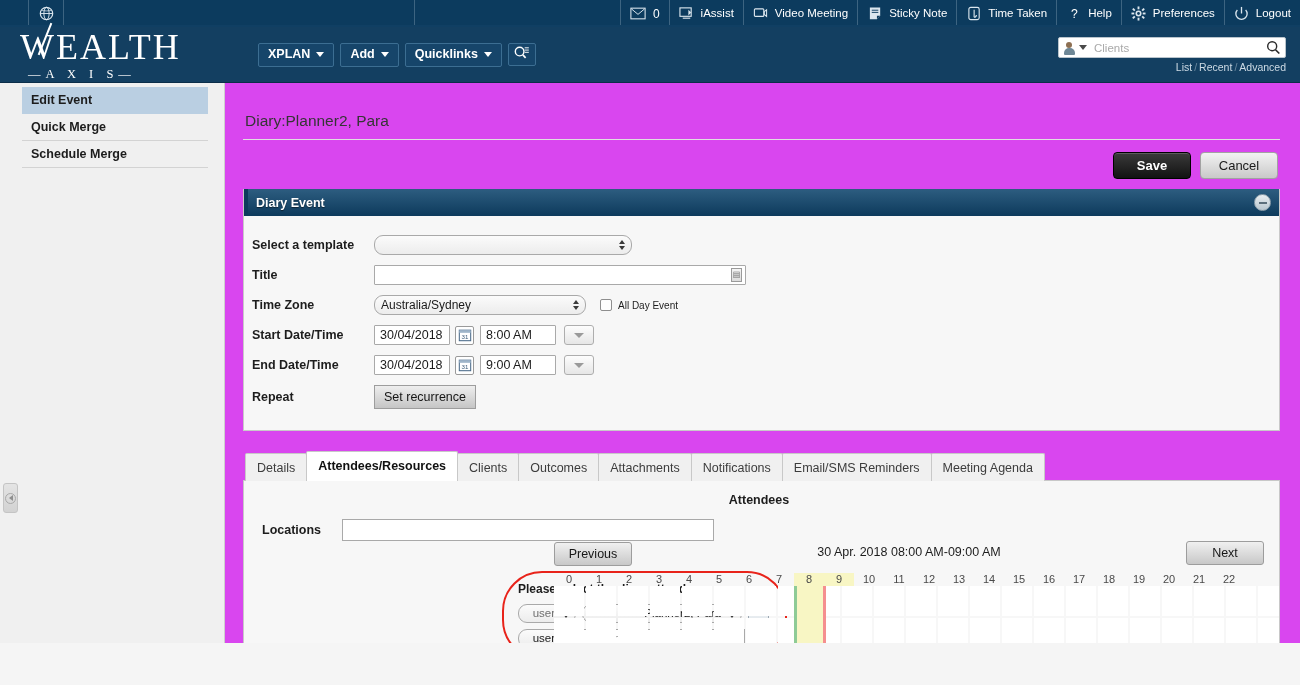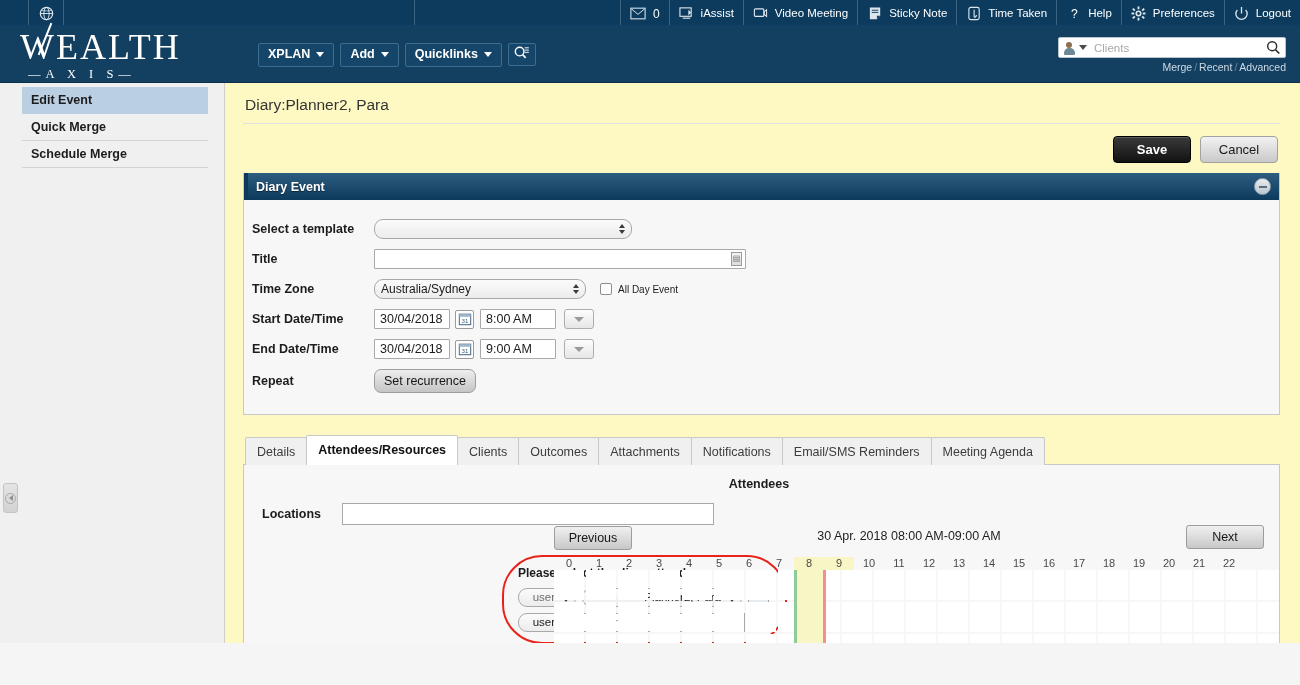--- a/index.html
+++ b/index.html
@@ -212,22 +212,22 @@
   }
   .side-handle .tri {
     width: 0; height: 0;
     border-top: 3px solid transparent;
     border-bottom: 3px solid transparent;
     border-right: 4px solid #8f8f8f;
   }
 
   .content {
     flex: 1 1 auto;
-    background: #fef9c3;
-    padding: 0 20px 0 18px;
+    background: #d946ef;
+    padding: 16px 20px 0 18px;
     position: relative;
     overflow: hidden;
   }
   .page-title {
     font-size: 15.5px;
     color: #353535;
     padding: 13px 0 9px 2px;
   }
   .title-rule {
     height: 1px; background: #e0e0e0; margin-bottom: 12px;
@@ -381,21 +381,21 @@
     width: 12px; height: 12px;
     border: 1px solid #8e8e8e;
     border-radius: 2px;
     background: #fdfdfd;
     cursor: pointer;
   }
   .chk-label { font-size: 10px; color: #1d1d1d; }
   .btn-recur {
     background: linear-gradient(to bottom,#eeeeee,#c5c5c5);
     border: 1px solid #9d9d9d;
-    border-radius: 7px;
+    border-radius: 0;
     font-size: 12.5px;
     color: #161616;
     padding: 4px 9px;
     cursor: pointer;
   }
 
   
   .tabs-wrap { margin-top: 20px; }
   .tabs {
     display: flex; align-items: flex-end;
@@ -726,21 +726,21 @@
       <span class="sb-caret"></span>
       <input class="sb-input" value="" placeholder="Clients" style="">
       <span class="sb-mag">
         <svg viewBox="0 0 16 16" width="15" height="15">
             <circle cx="6.6" cy="6.6" r="4.8" fill="none" stroke="#2b2b2b" stroke-width="1.5"></circle>
             <path d="M10.2 10.4l4 4" stroke="#2b2b2b" stroke-width="1.8"></path>
           </svg>
       </span>
     </div>
     <div class="sb-links">
-      <a>Merge</a><span class="sep">/</span><a>Recent</a><span class="sep">/</span><a>Advanced</a>
+      <a>List</a><span class="sep">/</span><a>Recent</a><span class="sep">/</span><a>Advanced</a>
     </div>
   </div>
 </div>
 
 <div class="body-wrap">
 
   <div class="sidebar">
     <div class="side-item active">
       <span>Edit Event</span>
     </div>

